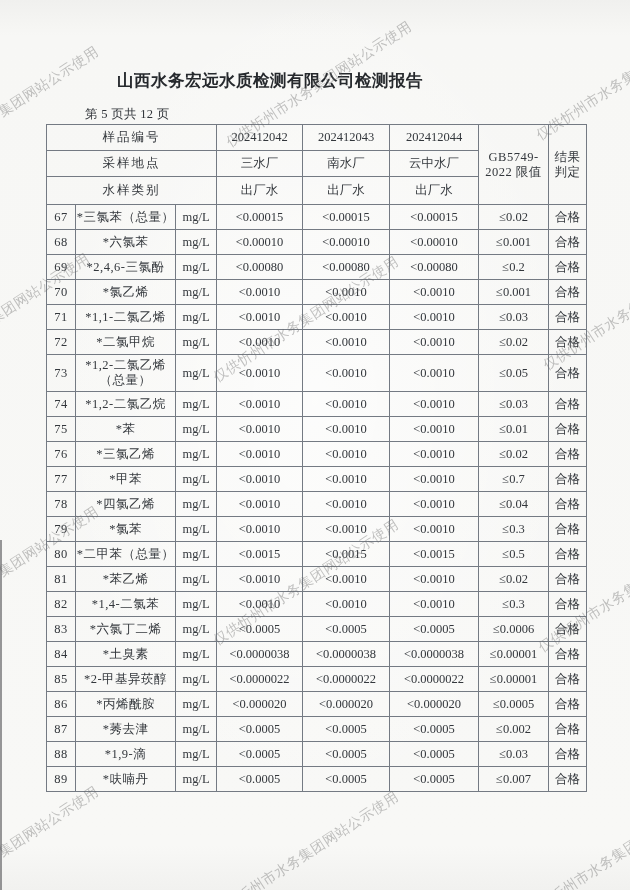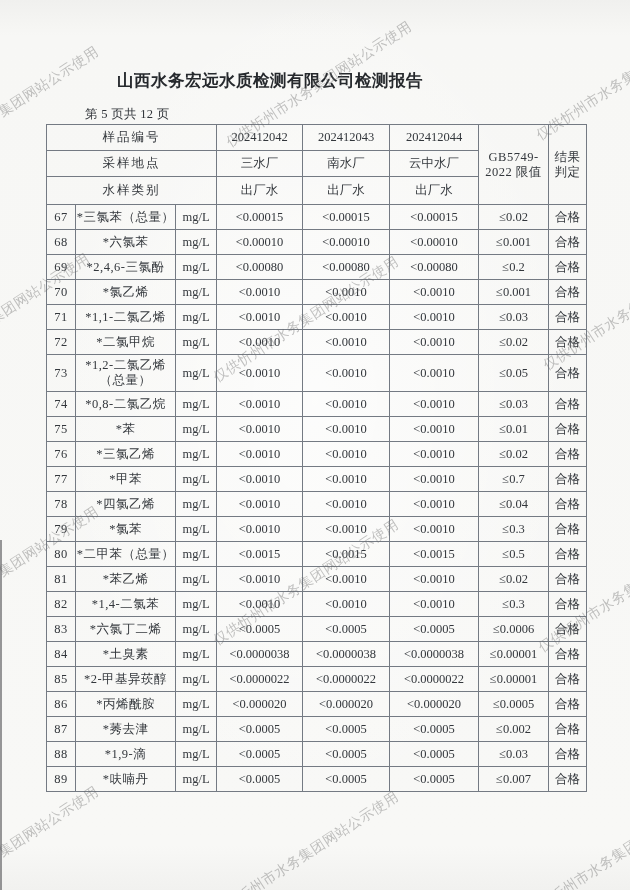--- a/index.html
+++ b/index.html
@@ -188,21 +188,21 @@
     <td class="c-unit">mg/L</td>
     <td class="c-val">&lt;0.0010</td>
     <td class="c-val">&lt;0.0010</td>
     <td class="c-val">&lt;0.0010</td>
     <td class="c-limit">≤0.05</td>
     <td class="c-result">合格</td>
   </tr>
 
   <tr>
     <td class="c-no">74</td>
-    <td class="c-name">*0,8-二氯乙烷</td>
+    <td class="c-name">*1,2-二氯乙烷</td>
     <td class="c-unit">mg/L</td>
     <td class="c-val">&lt;0.0010</td>
     <td class="c-val">&lt;0.0010</td>
     <td class="c-val">&lt;0.0010</td>
     <td class="c-limit">≤0.03</td>
     <td class="c-result">合格</td>
   </tr>
 
   <tr>
     <td class="c-no">75</td>

